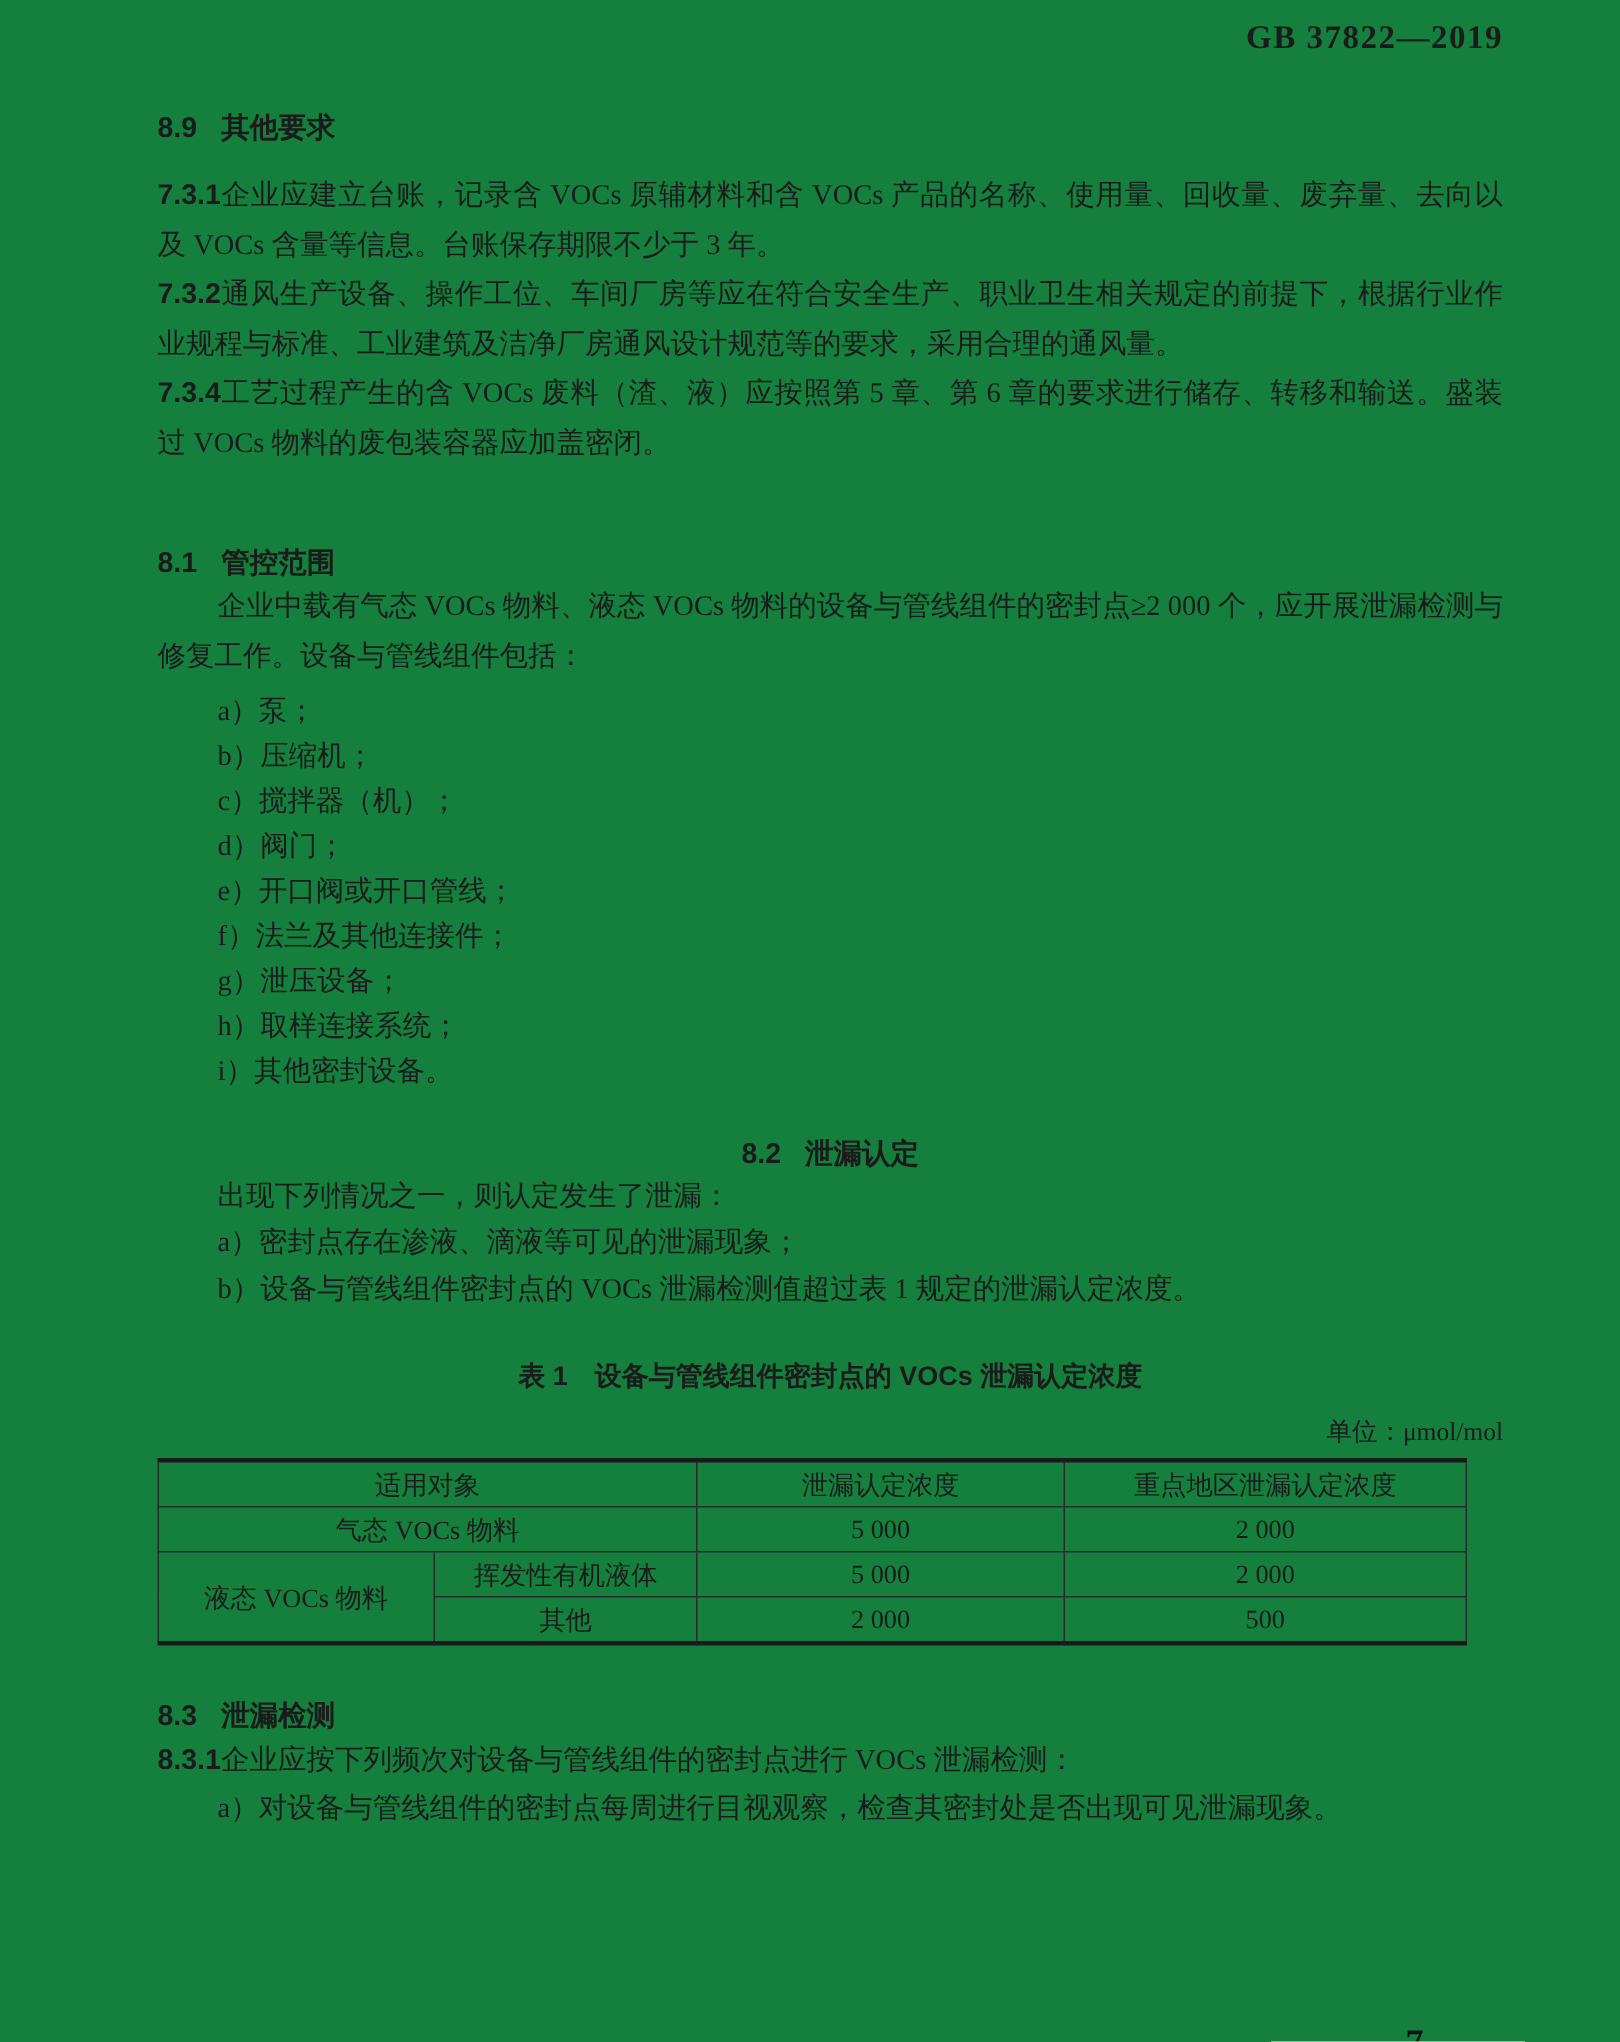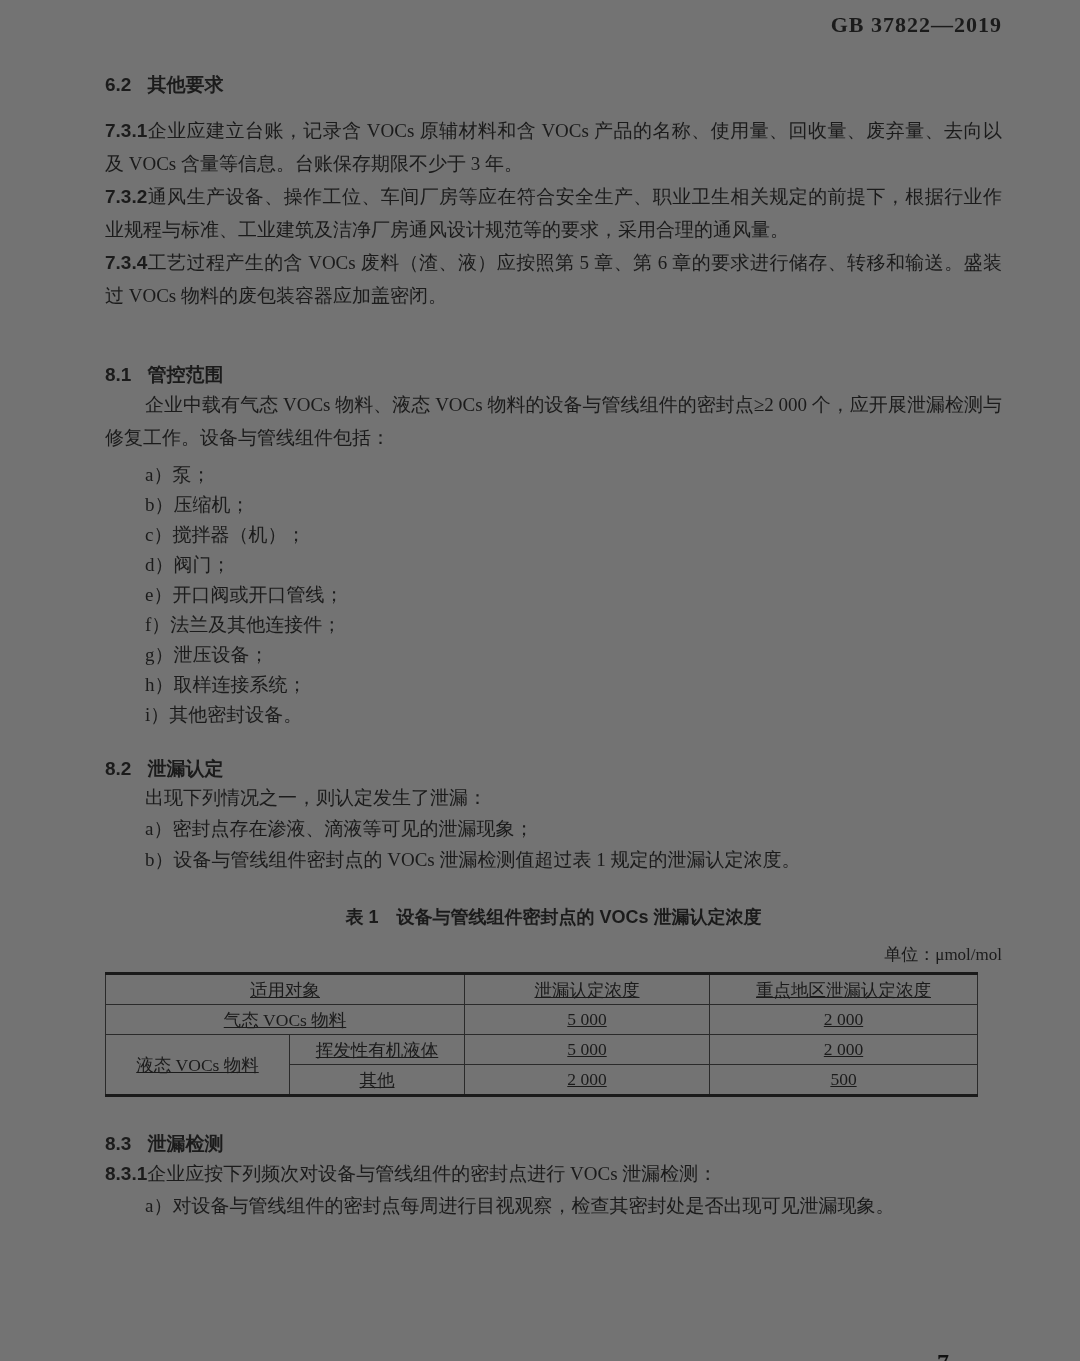--- a/index.html
+++ b/index.html
@@ -1,20 +1,20 @@
 <!DOCTYPE html>
 <html lang="zh"><head>
 <meta charset="utf-8">
 <style>
   html,body{margin:0;padding:0;background:#e9e9e9;}
   .page{
     position:relative;
     width:1080px;height:1361px;
     margin:0 auto;
-    background:#737373;
+    background:#15803d;
     color:#1b1b1b;
     font-family:"Liberation Serif","DejaVu Serif",serif;
     font-size:19px;
     overflow:hidden;
     box-sizing:border-box;
     padding:12px 78px 0 105px;
   }
   .doc-header{
     text-align:right;
     font-family:"Liberation Serif","DejaVu Serif",serif;
@@ -93,21 +93,20 @@
     border-top:3px solid #1a1a1a;
     border-bottom:3px solid #1a1a1a;
   }
   table.gb-table td{
     border:1px solid #2a2a2a;
     text-align:center;
     vertical-align:middle;
     height:29px;
     padding:0 4px;
     overflow:hidden;
-    text-decoration:underline;
   }
   .h-sub.after-table{margin-top:34px;}
   .page-number{
     position:absolute;
     left:930px;
     top:1350px;
     width:26px;
     height:11px;
     overflow:hidden;
     font-family:"Liberation Serif","DejaVu Serif",serif;
@@ -119,21 +118,21 @@
   }
 </style>
 </head>
 <body>
 
 <div class="page">
 
   <div class="doc-header">GB 37822—2019</div>
 
   <h3 class="h-sub">
-    <span class="num">6.2</span><span>其他要求</span>
+    <span class="num">8.9</span><span>其他要求</span>
   </h3>
 
   <div class="clauses">
     <p class="clause">
       <span class="cnum">7.3.1</span><span>企业应建立台账，记录含 VOCs 原辅材料和含 VOCs 产品的名称、使用量、回收量、废弃量、去向以及 VOCs 含量等信息。台账保存期限不少于 3 年。</span>
     </p>
     <p class="clause">
       <span class="cnum">7.3.2</span><span>通风生产设备、操作工位、车间厂房等应在符合安全生产、职业卫生相关规定的前提下，根据行业作业规程与标准、工业建筑及洁净厂房通风设计规范等的要求，采用合理的通风量。</span>
     </p>
     <p class="clause">
@@ -153,21 +152,21 @@
     <li>b）压缩机；</li>
     <li>c）搅拌器（机）；</li>
     <li>d）阀门；</li>
     <li>e）开口阀或开口管线；</li>
     <li>f）法兰及其他连接件；</li>
     <li>g）泄压设备；</li>
     <li>h）取样连接系统；</li>
     <li>i）其他密封设备。</li>
   </ul>
 
-  <h3 class="h-sub" style="margin-top:26px;">
+  <h3 class="h-sub" style="margin-top:26px;text-align:center;">
     <span class="num">8.2</span><span>泄漏认定</span>
   </h3>
 
   <p class="sub-item mt14">出现下列情况之一，则认定发生了泄漏：</p>
   <p class="sub-item">a）密封点存在渗液、滴液等可见的泄漏现象；</p>
   <p class="sub-item">b）设备与管线组件密封点的 VOCs 泄漏检测值超过表 1 规定的泄漏认定浓度。</p>
 
   <div class="table-caption">
     <span class="cap-label">表 1</span><span>设备与管线组件密封点的 VOCs 泄漏认定浓度</span>
   </div>

